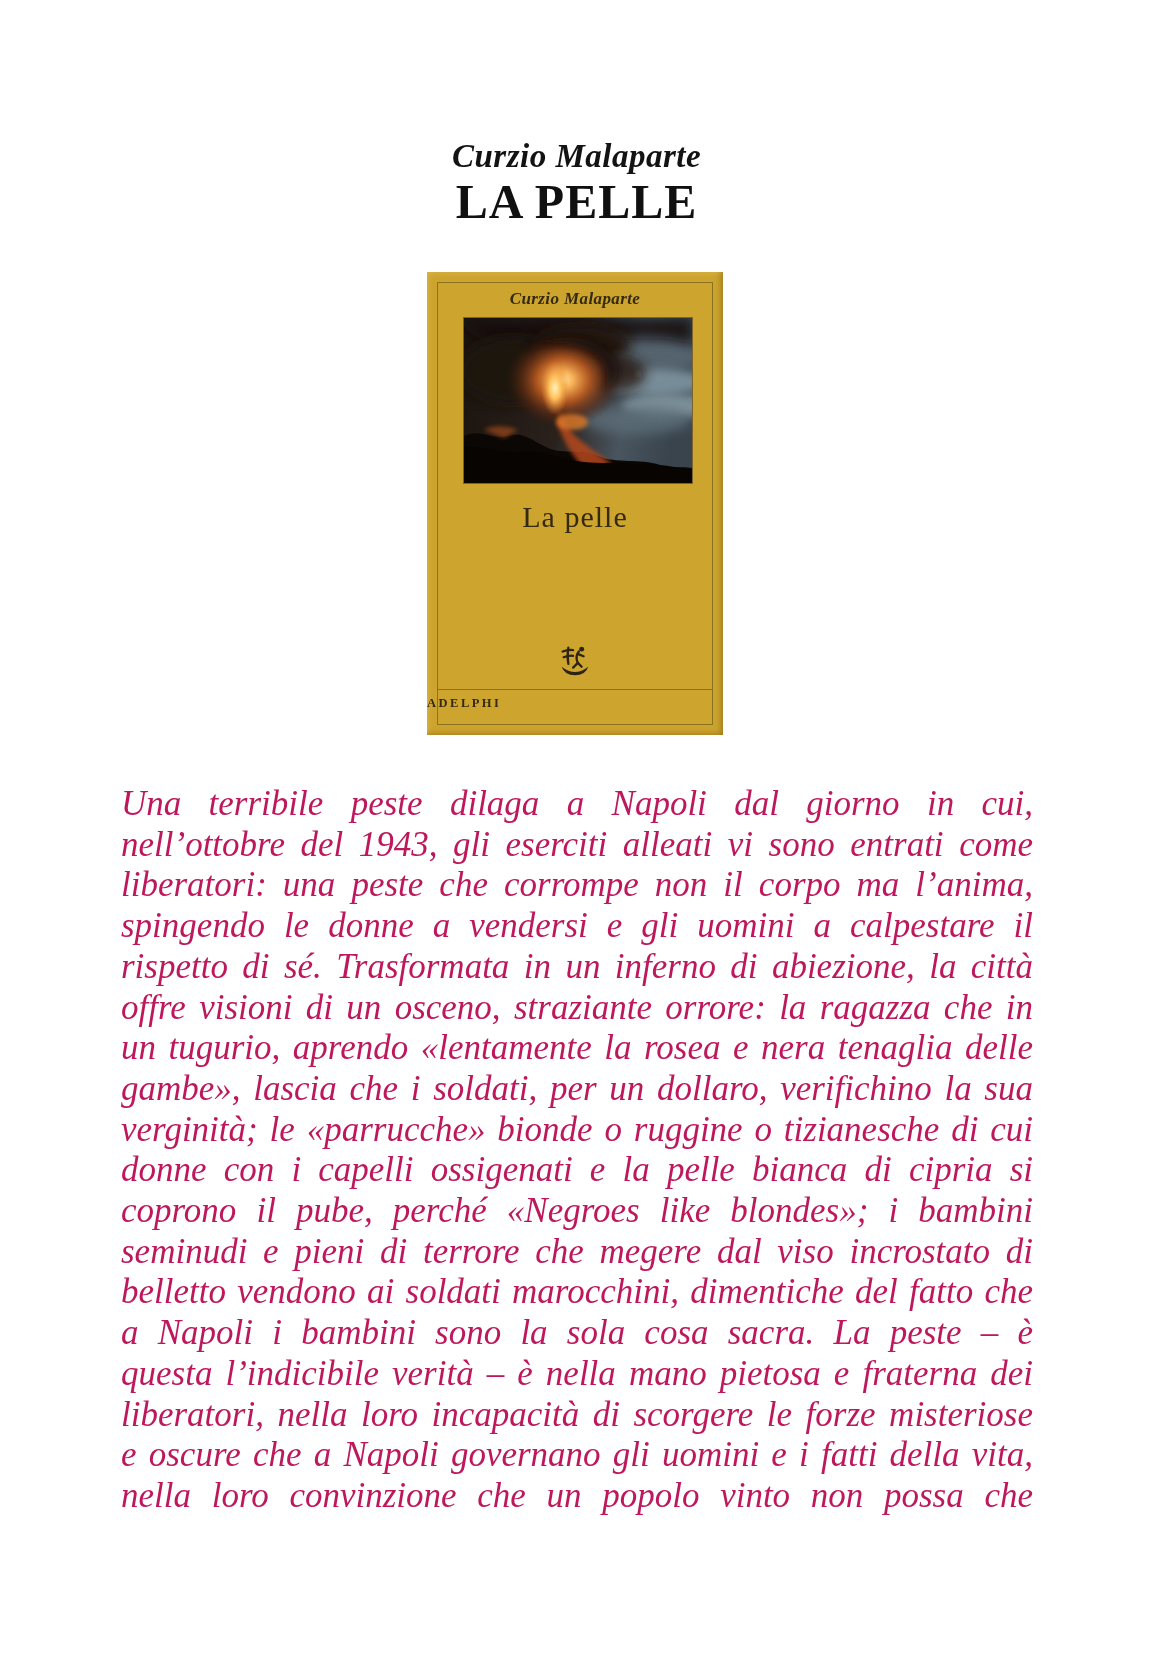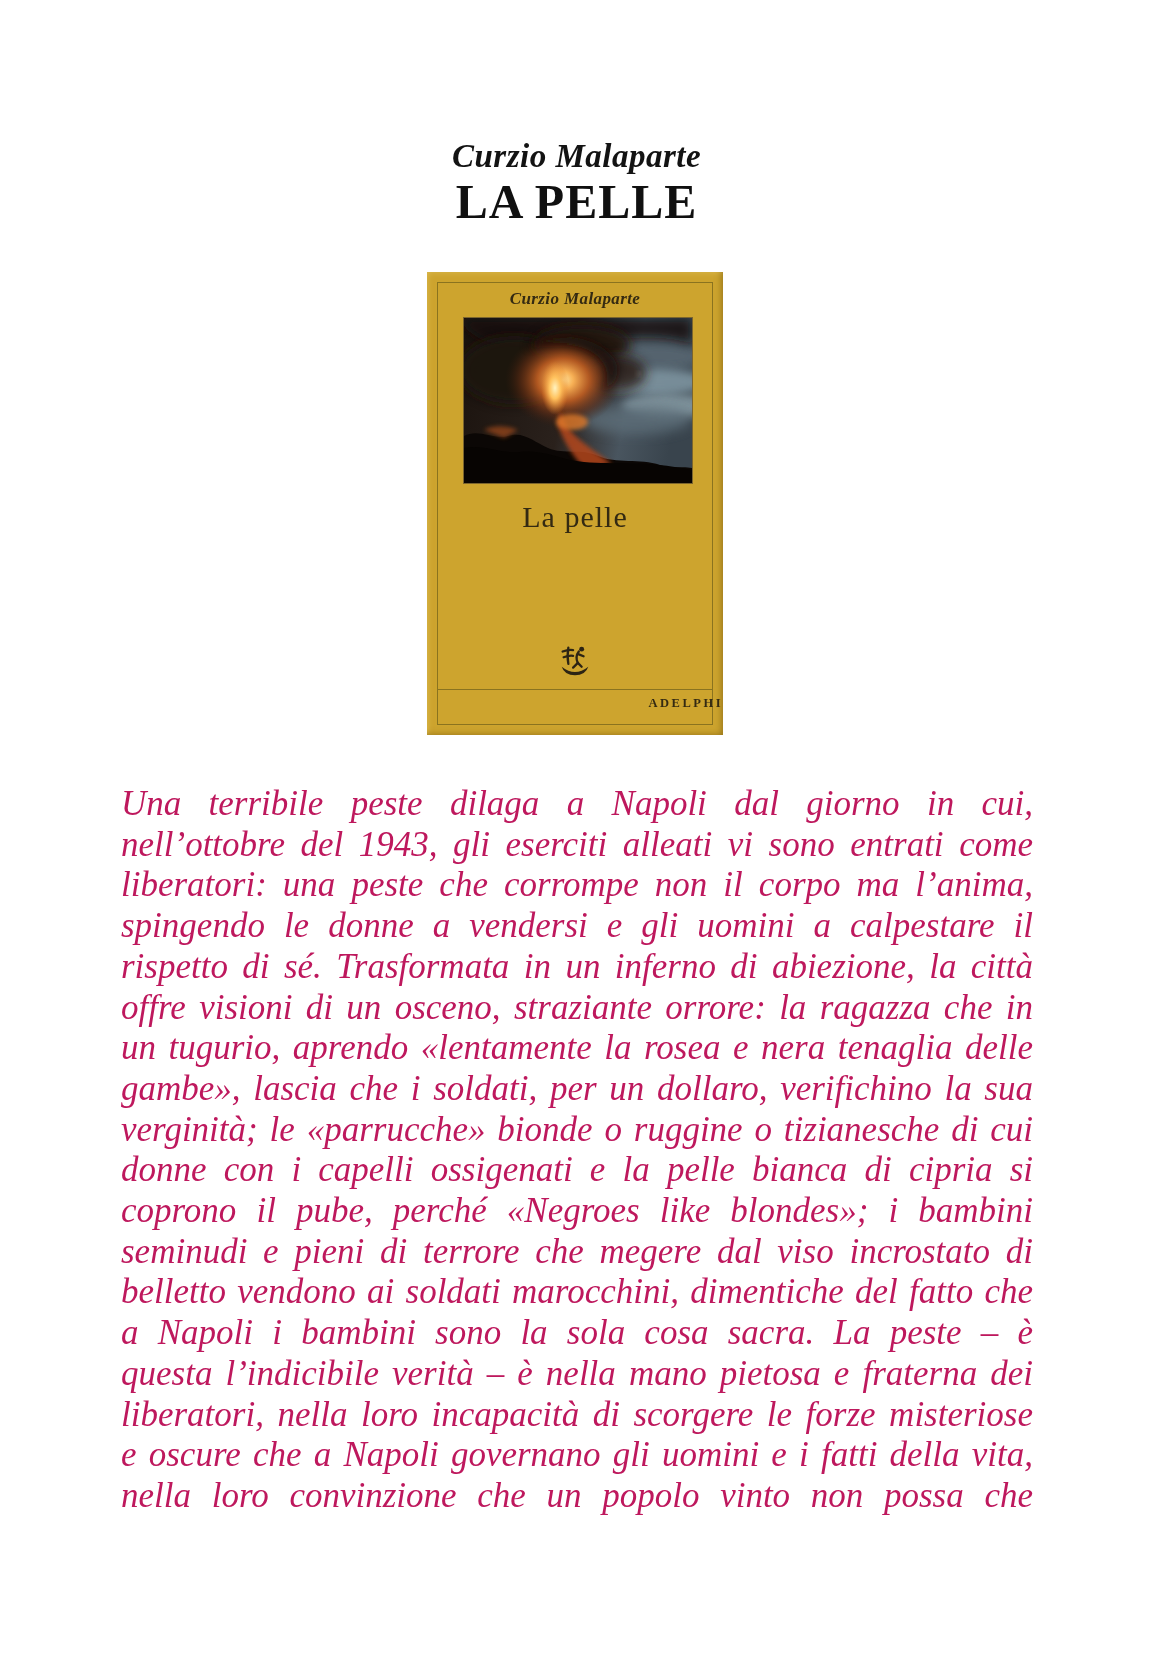--- a/index.html
+++ b/index.html
@@ -65,21 +65,21 @@
     position:absolute; top:370px; left:50%;
     width:38px; height:38px; margin-left:-19px;
   }
   .cover-logo svg { display:block; width:100%; height:100%; }
   .cover-rule {
     position:absolute; left:10px; right:10px; top:417px;
     height:1px; background:var(--cover-border,#8a731f);
   }
   .cover-publisher {
     position:absolute; top:424px; left:0; right:0;
-    text-align:right;
+    text-align:left;
     font-size:12.5px; font-weight:bold;
     letter-spacing:2.5px;
     color:var(--cover-text,#342a12);
   }
 
   
   .description {
     position:absolute; top:784px; left:121px;
     width:912px;
     font-style:italic;

